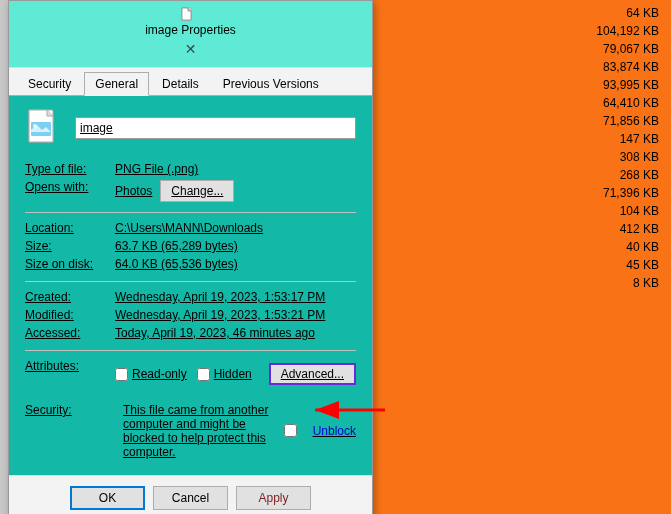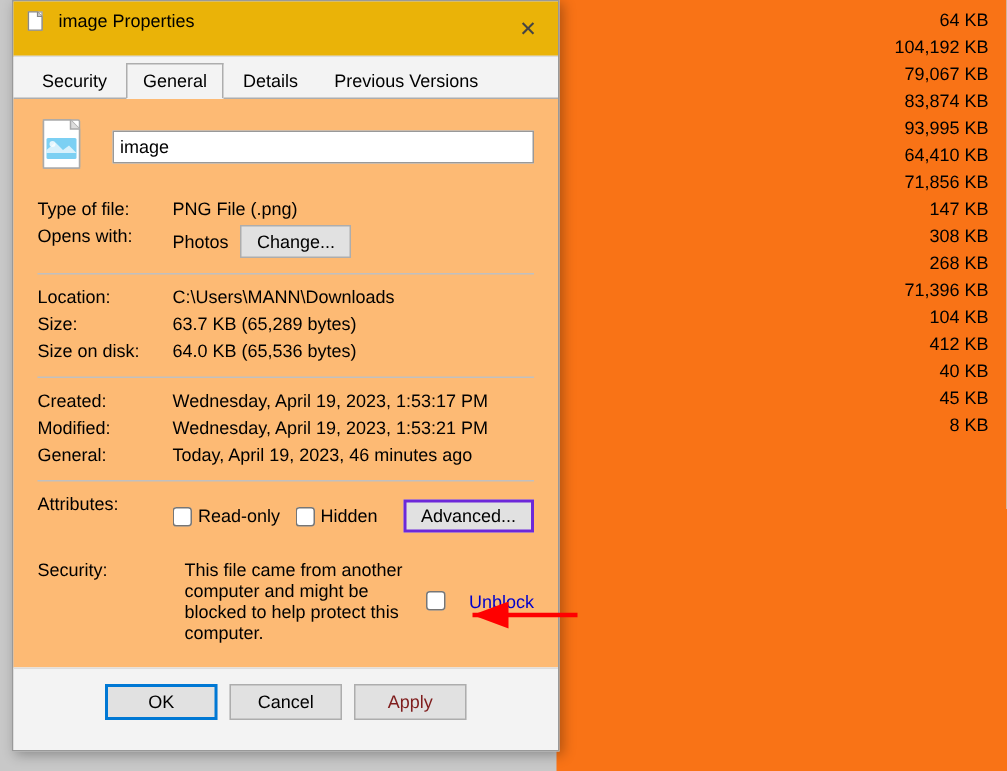--- a/index.html
+++ b/index.html
@@ -36,25 +36,27 @@
       left: 8px;
       top: 0;
       width: 365px;
       background: #f3f3f3;
       border: 1px solid #999;
       box-shadow: 2px 2px 8px rgba(0,0,0,0.3);
     }
 
     
     .title-bar {
-      background: #eab308;
-      display: flex;
+      background: #5eead4;
+      display: flex;
+      align-items: center;
       padding: 6px 8px;
       border-bottom: 1px solid #ddd;
       user-select: none;
+      flex-direction: column;
     }
     .title-bar-icon {
       width: 16px;
       height: 16px;
       margin-right: 6px;
       display: flex;
       align-items: center;
       justify-content: center;
     }
     .title-bar-title {
@@ -96,21 +98,22 @@
       background: #f3f3f3;
       border-color: #adadad;
       border-bottom: 1px solid #f3f3f3;
       margin-bottom: -1px;
       z-index: 1;
     }
 
     
     .content {
       padding: 12px 16px;
-      background: #fdba74;
+      background: #14b8a6;
+      text-decoration: underline;
     }
 
     
     .file-name-row {
       display: flex;
       align-items: center;
       margin-bottom: 12px;
       gap: 10px;
     }
     .file-icon {
@@ -371,21 +374,21 @@
       <tbody>
           <tr>
         <td class="label-col">Created:</td>
         <td class="value-col">Wednesday, April 19, 2023, 1:53:17 PM</td>
       </tr>
       <tr>
         <td class="label-col">Modified:</td>
         <td class="value-col">Wednesday, April 19, 2023, 1:53:21 PM</td>
       </tr>
       <tr>
-        <td class="label-col">General:</td>
+        <td class="label-col">Accessed:</td>
         <td class="value-col">Today, April 19, 2023, 46 minutes ago</td>
       </tr>
     </tbody>
       </table>
 
     <hr class="divider">
 
     <table class="props-table">
       <tbody>
           <tr>

